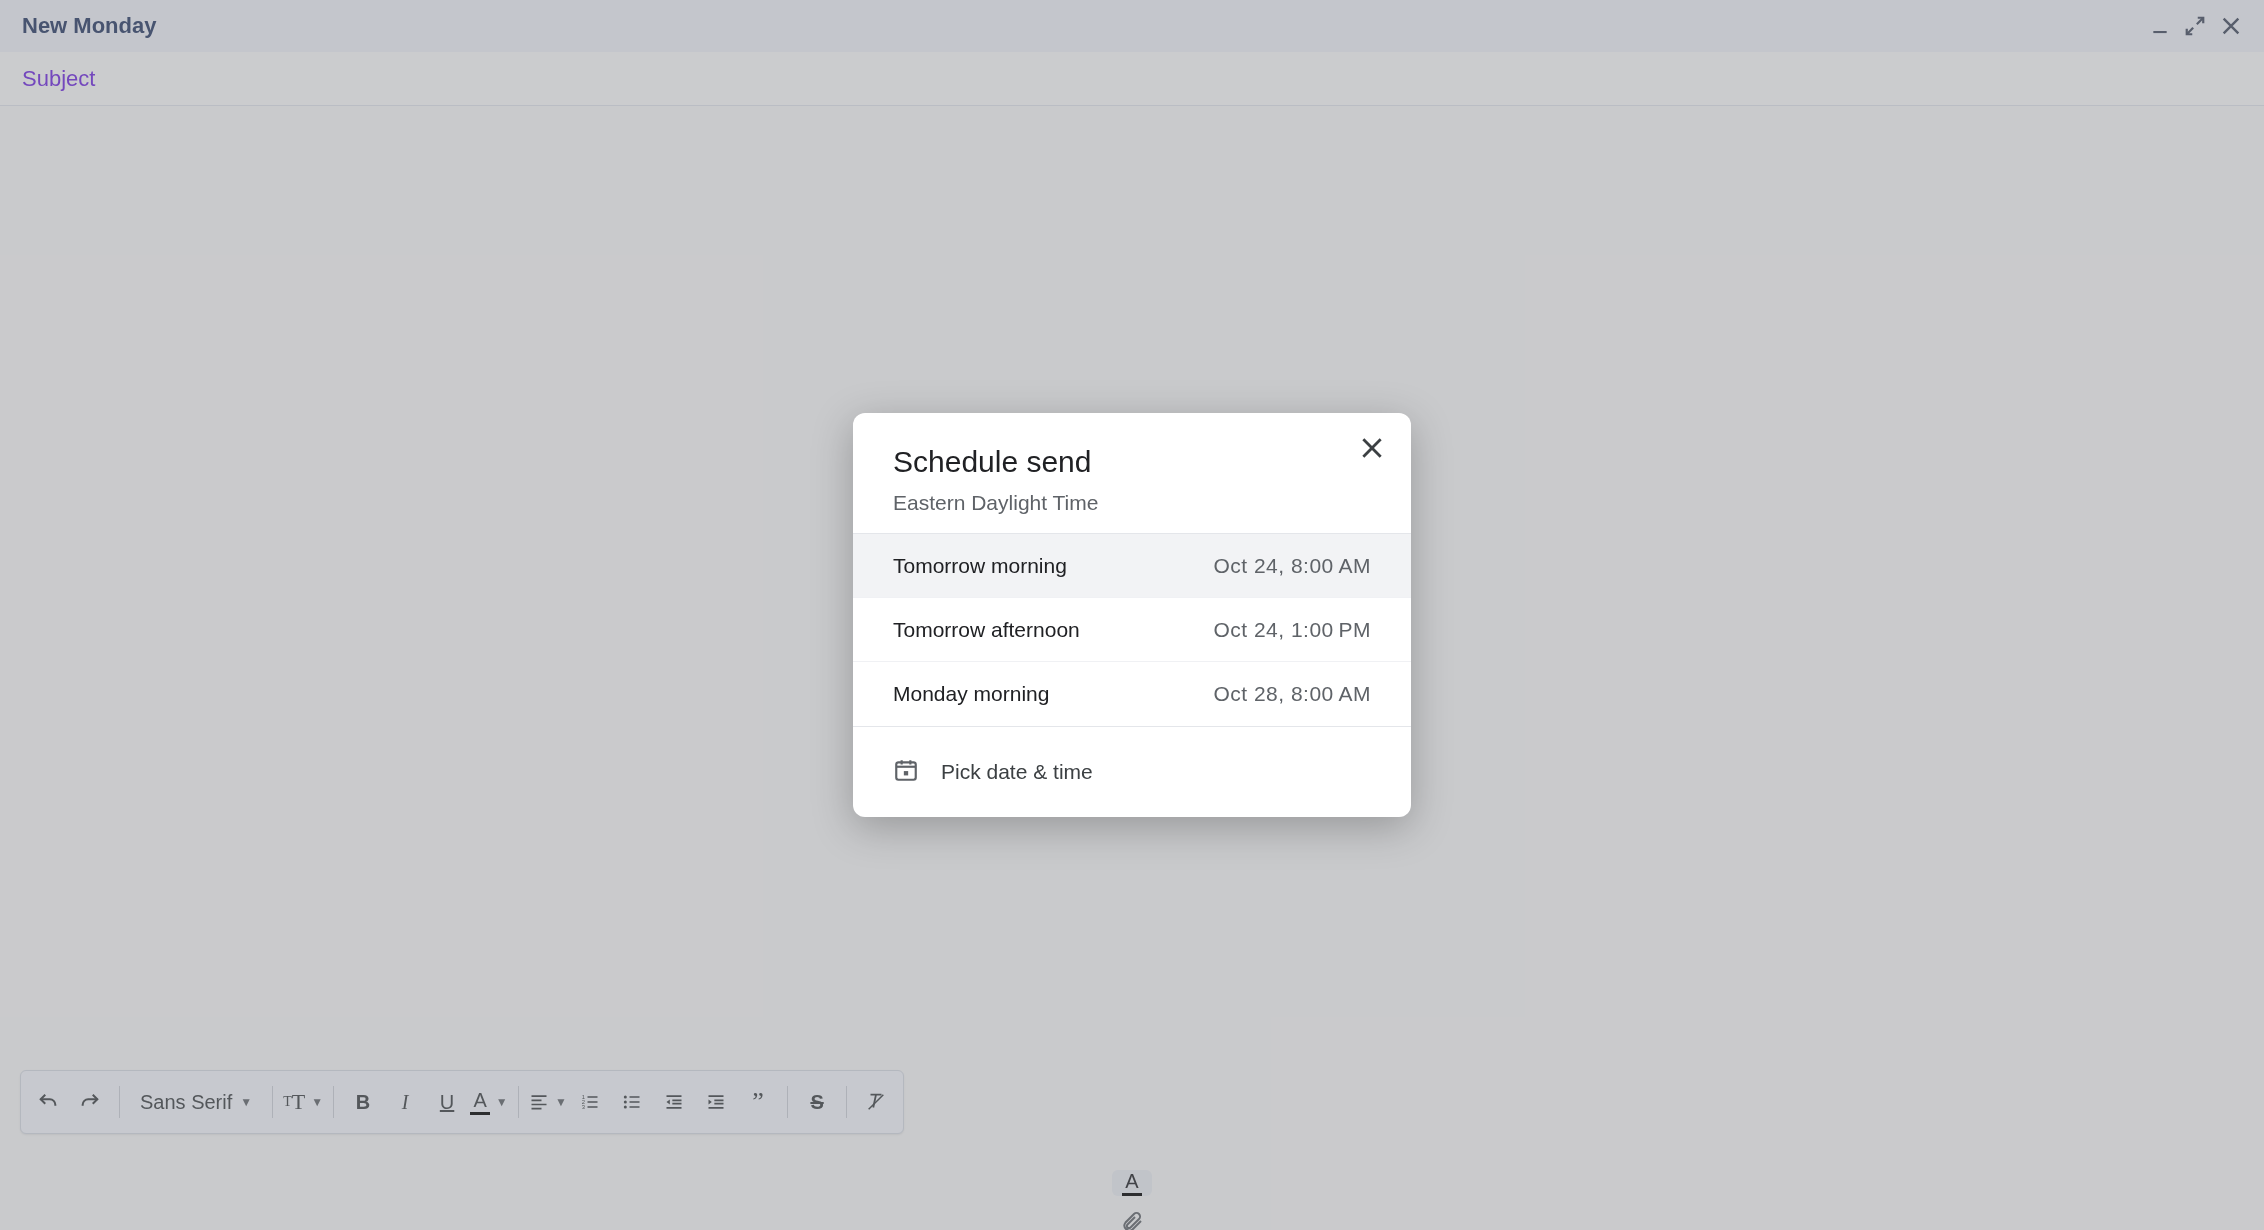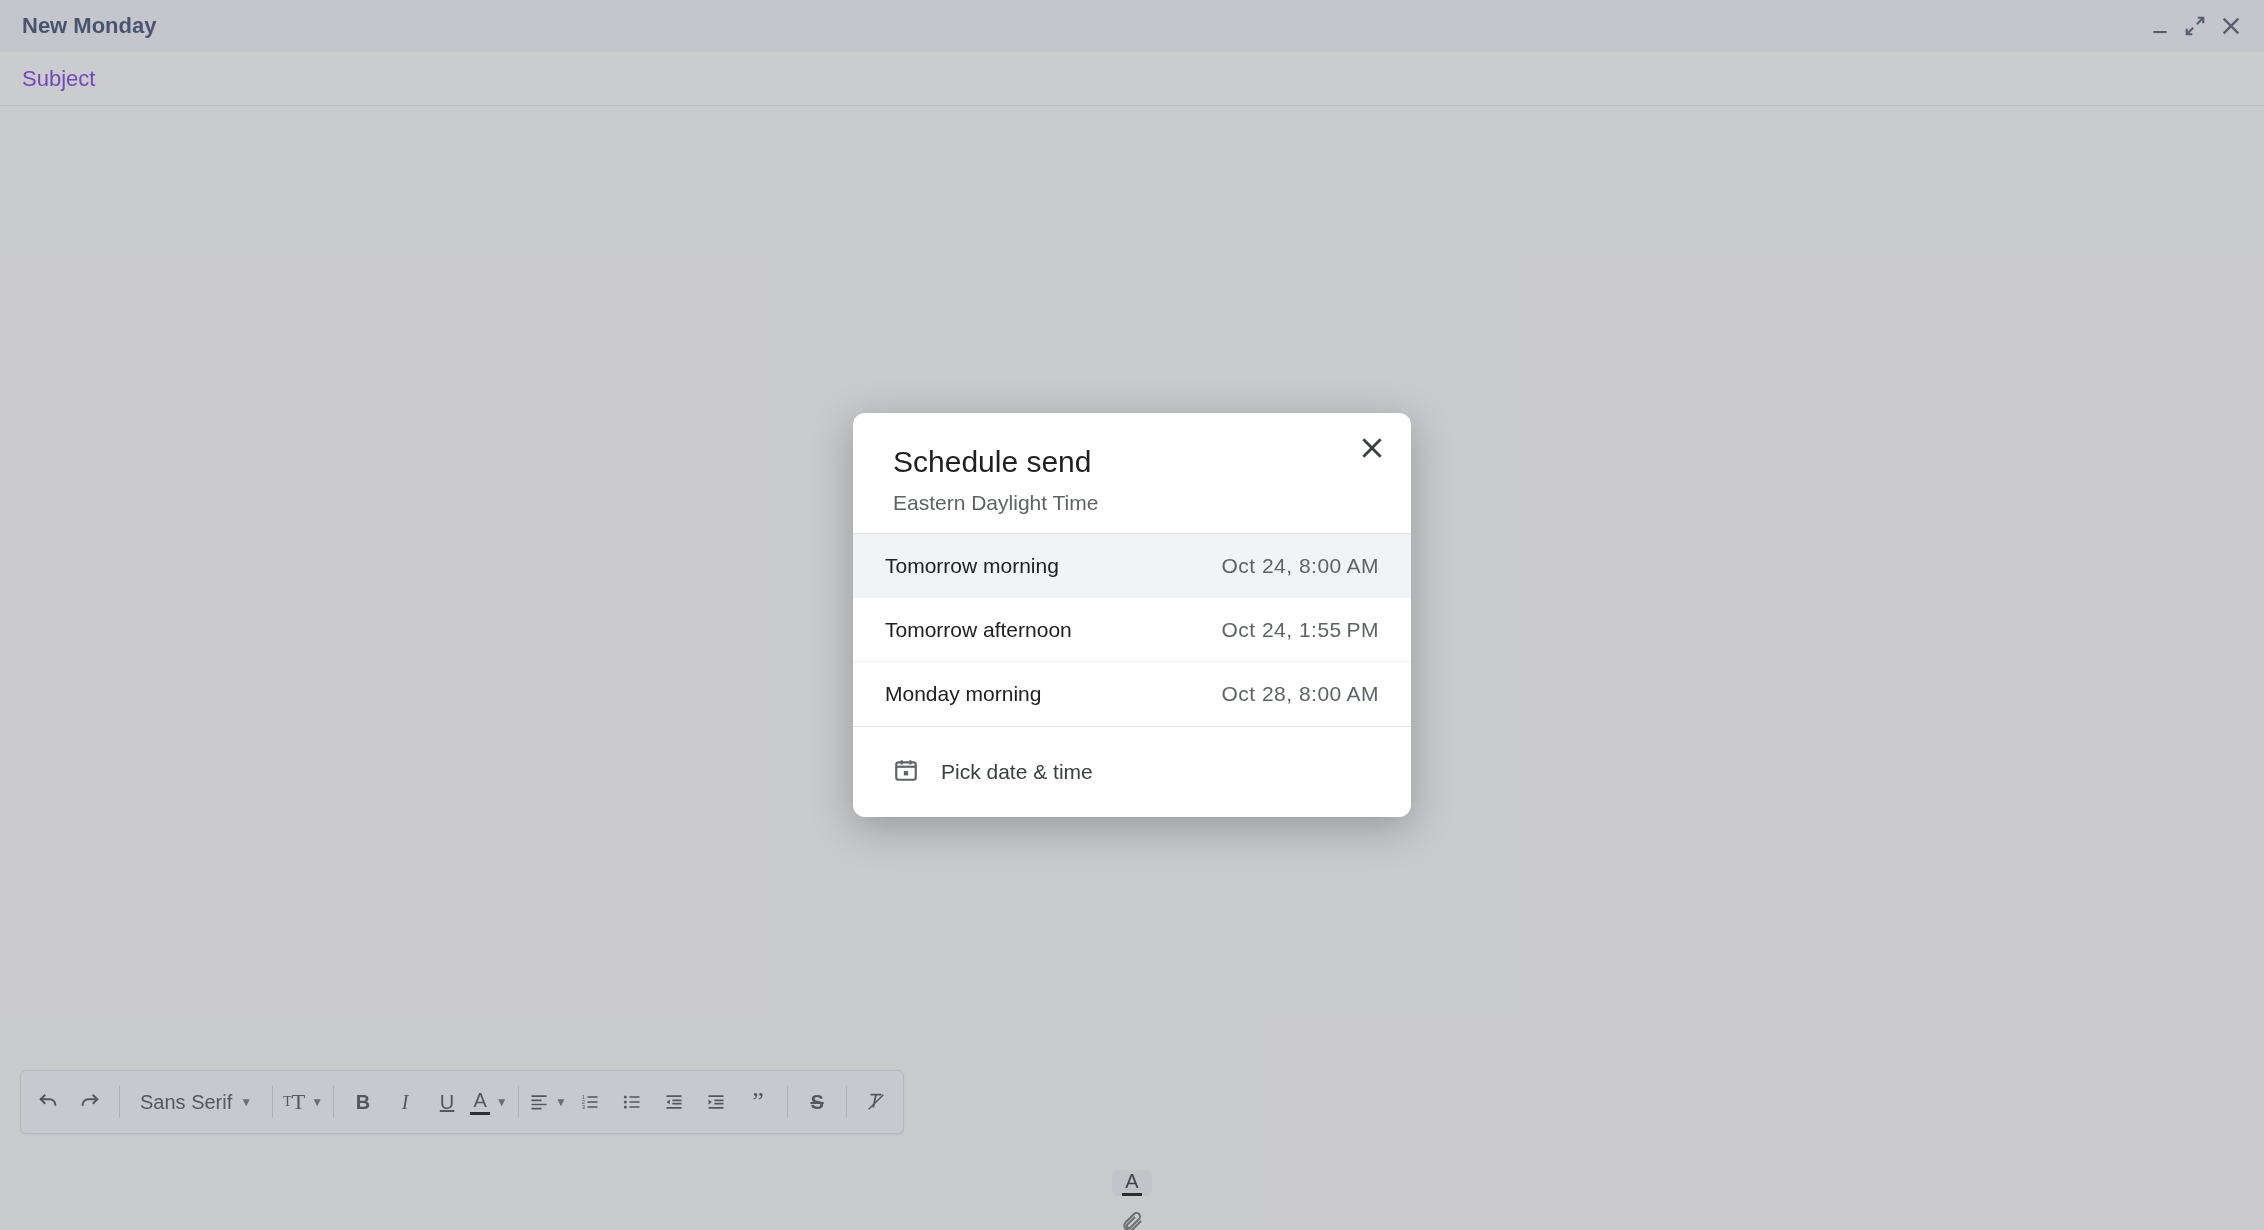--- a/index.html
+++ b/index.html
@@ -144,21 +144,21 @@
   }
   .dialog-head h2 { font-size:30px; font-weight:400; color:#202124; margin-bottom:12px;}
   .dialog-head .tz { font-size:21px; color:#5f6368; }
   .dialog-close {
     position:absolute; top:22px; right:26px;
     cursor:pointer; color:#3c4043;
   }
   .dialog-opts { border-top:1px solid #e4e6ea; }
   .opt-row {
     display:flex; justify-content:space-between; align-items:center;
-    padding: 0 32px;
+    padding: 0 40px;
     height:64px;
     font-size:21px;
     color:#202124;
     cursor:pointer;
     border-bottom:1px solid #f0f1f4;
   }
   .opt-row:last-child { border-bottom:none; }
   .opt-row .opt-time { color:#5f6368; letter-spacing:.5px;}
   .opt-row.hover { background:#f2f3f5; }
   .dialog-pick {
@@ -386,21 +386,21 @@
         </svg>
     </div>
   </div>
   <div class="dialog-opts">
     <div class="opt-row hover">
       <span>Tomorrow morning</span>
       <span class="opt-time">Oct 24, 8:00 AM</span>
     </div>
     <div class="opt-row">
       <span>Tomorrow afternoon</span>
-      <span class="opt-time">Oct 24, 1:55 PM</span>
+      <span class="opt-time">Oct 24, 1:00 PM</span>
     </div>
     <div class="opt-row">
       <span>Monday morning</span>
       <span class="opt-time">Oct 28, 8:00 AM</span>
     </div>
   </div>
   <div class="dialog-pick">
     <span>
       <svg width="26" height="26" viewBox="0 0 24 24" fill="none" stroke="#5f6368" stroke-width="2">
           <rect x="3" y="5" width="18" height="16" rx="2"></rect>

